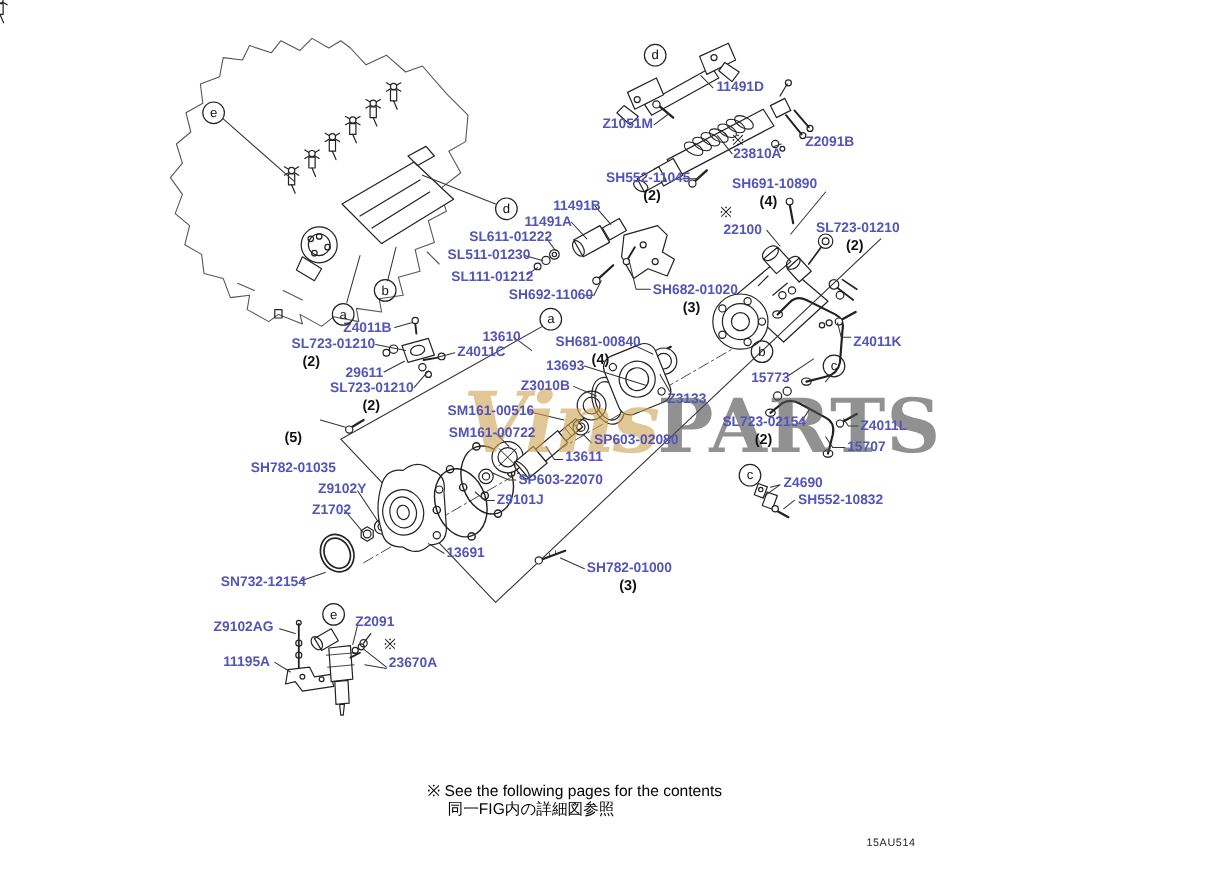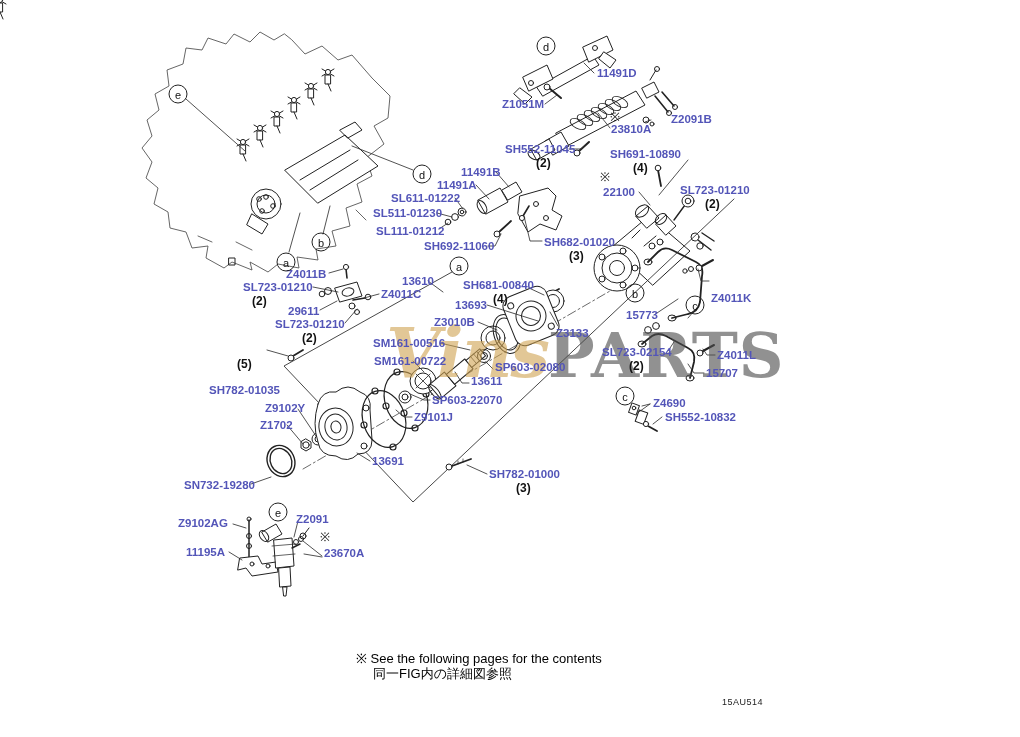--- a/index.html
+++ b/index.html
@@ -326,31 +326,31 @@
       <div class="lbl part" style="left: 463px; top: 279px;">SH681-00840</div>
       <div class="lbl part" style="left: 455px; top: 299px;">13693</div>
       <div class="lbl part" style="left: 434px; top: 316px;">Z3010B</div>
       <div class="lbl part" style="left: 556px; top: 327px;">Z3133</div>
       <div class="lbl part" style="left: 373px; top: 337px;">SM161-00516</div>
       <div class="lbl part" style="left: 347px; top: 355px; margin-left: 27px;">SM161-00722</div>
       <div class="lbl part" style="left: 495px; top: 361px;">SP603-02080</div>
       <div class="lbl part" style="left: 471px; top: 375px;">13611</div>
       <div class="lbl part" style="left: 432px; top: 394px;">SP603-22070</div>
       <div class="lbl part" style="left: 414px; top: 411px;">Z9101J</div>
-      <div class="lbl part" style="left: 711px; top: 292px;">Z4011K</div>
+      <div class="lbl part" style="left: 711px; top: 279px;">Z4011K</div>
       <div class="lbl part" style="left: 626px; top: 309px;">15773</div>
       <div class="lbl part" style="left: 602px; top: 346px;">SL723-02154</div>
       <div class="lbl part" style="left: 717px; top: 349px;">Z4011L</div>
       <div class="lbl part" style="left: 706px; top: 367px;">15707</div>
       <div class="lbl part" style="left: 653px; top: 397px;">Z4690</div>
       <div class="lbl part" style="left: 665px; top: 411px;">SH552-10832</div>
       <div class="lbl part" style="left: 265px; top: 402px;">Z9102Y</div>
       <div class="lbl part" style="left: 260px; top: 419px;">Z1702</div>
       <div class="lbl part" style="left: 372px; top: 455px;">13691</div>
-      <div class="lbl part" style="left: 184px; top: 479px;">SN732-19280</div>
+      <div class="lbl part" style="left: 184px; top: 479px;">SN732-12154</div>
       <div class="lbl part" style="left: 489px; top: 468px;">SH782-01000</div>
       <div class="lbl part" style="left: 178px; top: 517px;">Z9102AG</div>
       <div class="lbl part" style="left: 296px; top: 513px;">Z2091</div>
       <div class="lbl part" style="left: 186px; top: 546px;">11195A</div>
       <div class="lbl part" style="left: 324px; top: 547px;">23670A</div>
       <div class="lbl qty" style="left: 536px; top: 156px;">(2)</div>
       <div class="lbl qty" style="left: 633px; top: 161px;">(4)</div>
       <div class="lbl qty" style="left: 569px; top: 249px;">(3)</div>
       <div class="lbl qty" style="left: 705px; top: 197px;">(2)</div>
       <div class="lbl qty" style="left: 252px; top: 294px;">(2)</div>

